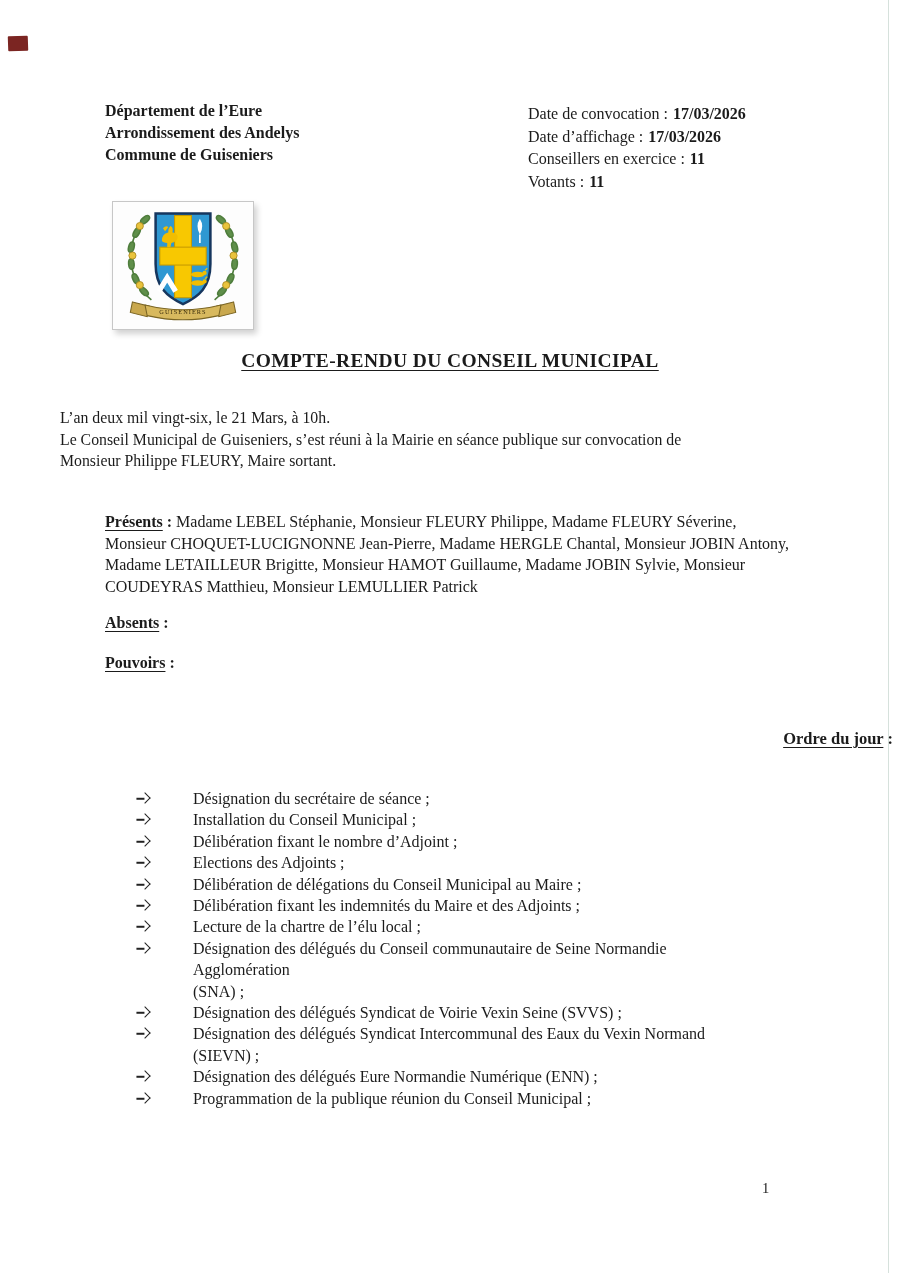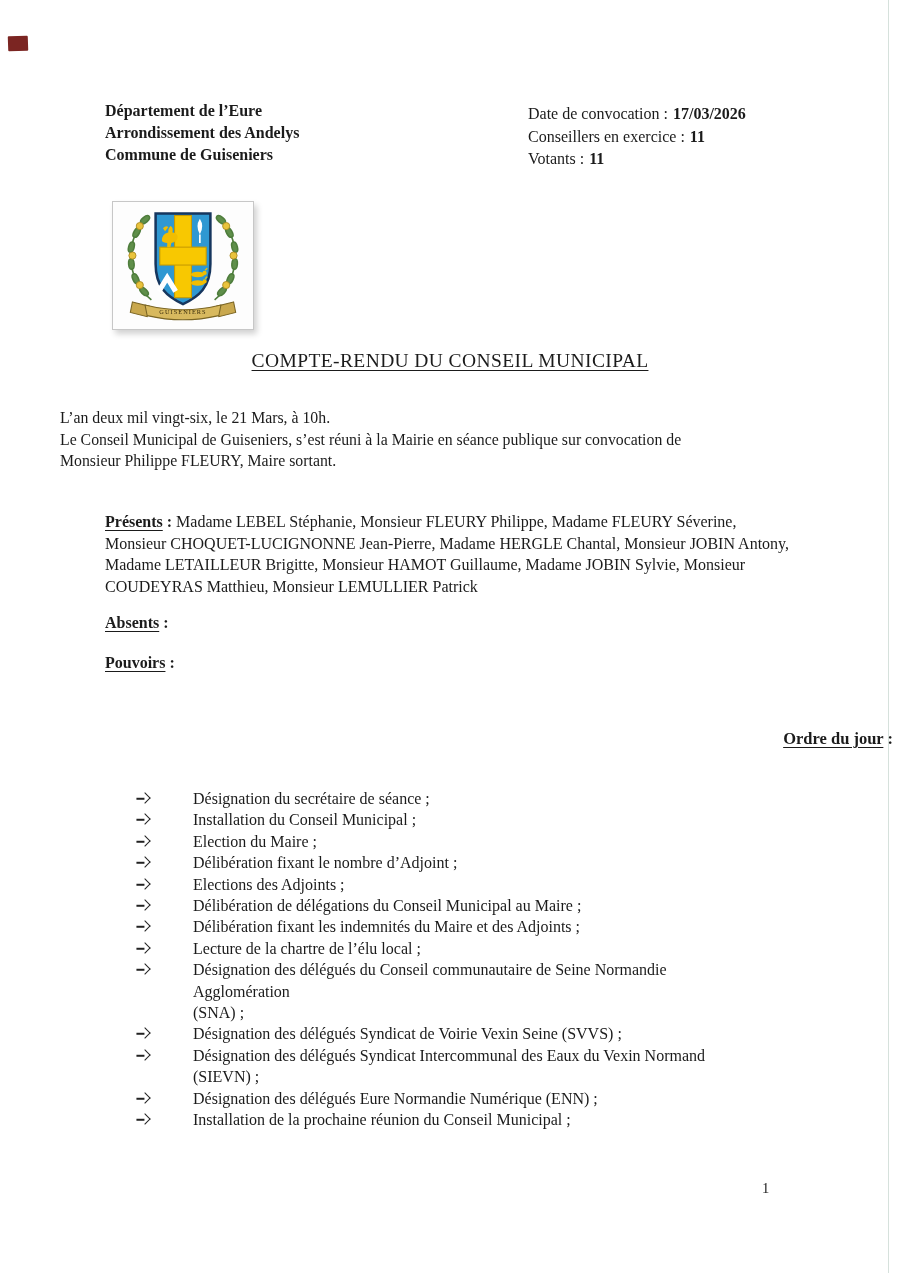--- a/index.html
+++ b/index.html
@@ -14,21 +14,21 @@
   .edge-line{left:888px;top:0;width:1px;height:1273px;opacity:.8;}
   
   .header-left{left:105px;top:100px;font-weight:bold;font-size:16px;line-height:22px;}
   .header-right{left:528px;top:103px;font-size:16px;line-height:22.6px;}
   .hl-value{font-weight:bold;margin-left:5px;}
   
   .logo-box{left:112px;top:201px;width:140px;height:127px;background:#fdfdfd;
     border:1px solid #c7c7c7;box-shadow:3px 4px 6px rgba(0,0,0,.18);}
   .logo-box svg{display:block;margin:3px auto 0;}
   
-  .doc-title{left:0;top:350px;width:900px;text-align:center;font-size:19.5px;font-weight:normal;
+  .doc-title{left:0;top:350px;width:900px;text-align:center;font-size:19.5px;font-weight:bold;
     letter-spacing:.4px;}
   .doc-title span{text-decoration:underline;text-underline-offset:3px;}
   
   .intro{left:60px;top:407px;width:780px;font-size:15.8px;line-height:21.6px;}
   
   .presents{left:105px;top:511px;width:692px;font-size:16px;line-height:21.6px;}
   .absents{left:105px;top:614px;font-size:16px;}
   .pouvoirs{left:105px;top:654px;font-size:16px;}
   .lbl{font-weight:bold;}
   .u{text-decoration:underline;text-underline-offset:3px;}
@@ -55,20 +55,23 @@
   <div>Département de l’Eure</div>
   <div>Arrondissement des Andelys</div>
   <div>Commune de Guiseniers</div>
 </div>
 
 <div class="abs header-right">
   <div class="hl">
     <span class="hl-label">Date de convocation :</span><span class="hl-value">17/03/2026</span>
   </div>
 
+  <div class="hl">
+    <span class="hl-label">Date d’affichage :</span><span class="hl-value">17/03/2026</span>
+  </div>
 
   <div class="hl">
     <span class="hl-label">Conseillers en exercice :</span><span class="hl-value">11</span>
   </div>
 
   <div class="hl">
     <span class="hl-label">Votants :</span><span class="hl-value">11</span>
   </div>
 </div>
 
@@ -171,26 +174,20 @@
     <span class="item-text">Désignation du secrétaire de séance ;</span>
   </div>
 
   <div class="agenda-item">
     <span class="bullet">
         <span class="chev"></span>
       </span>
     <span class="item-text">Installation du Conseil Municipal ;</span>
   </div>
 
-  <div class="agenda-item">
-    <span class="bullet">
-        <span class="chev"></span>
-      </span>
-    <span class="item-text">Election du Maire ;</span>
-  </div>
 
   <div class="agenda-item">
     <span class="bullet">
         <span class="chev"></span>
       </span>
     <span class="item-text">Délibération fixant le nombre d’Adjoint ;</span>
   </div>
 
   <div class="agenda-item">
     <span class="bullet">
@@ -249,17 +246,17 @@
     <span class="bullet">
         <span class="chev"></span>
       </span>
     <span class="item-text">Désignation des délégués Eure Normandie Numérique (ENN) ;</span>
   </div>
 
   <div class="agenda-item">
     <span class="bullet">
         <span class="chev"></span>
       </span>
-    <span class="item-text">Installation de la prochaine réunion du Conseil Municipal ;</span>
+    <span class="item-text">Programmation de la publique réunion du Conseil Municipal ;</span>
   </div>
 </div>
 
 <div class="abs page-number">1</div>
 
 </body></html>

